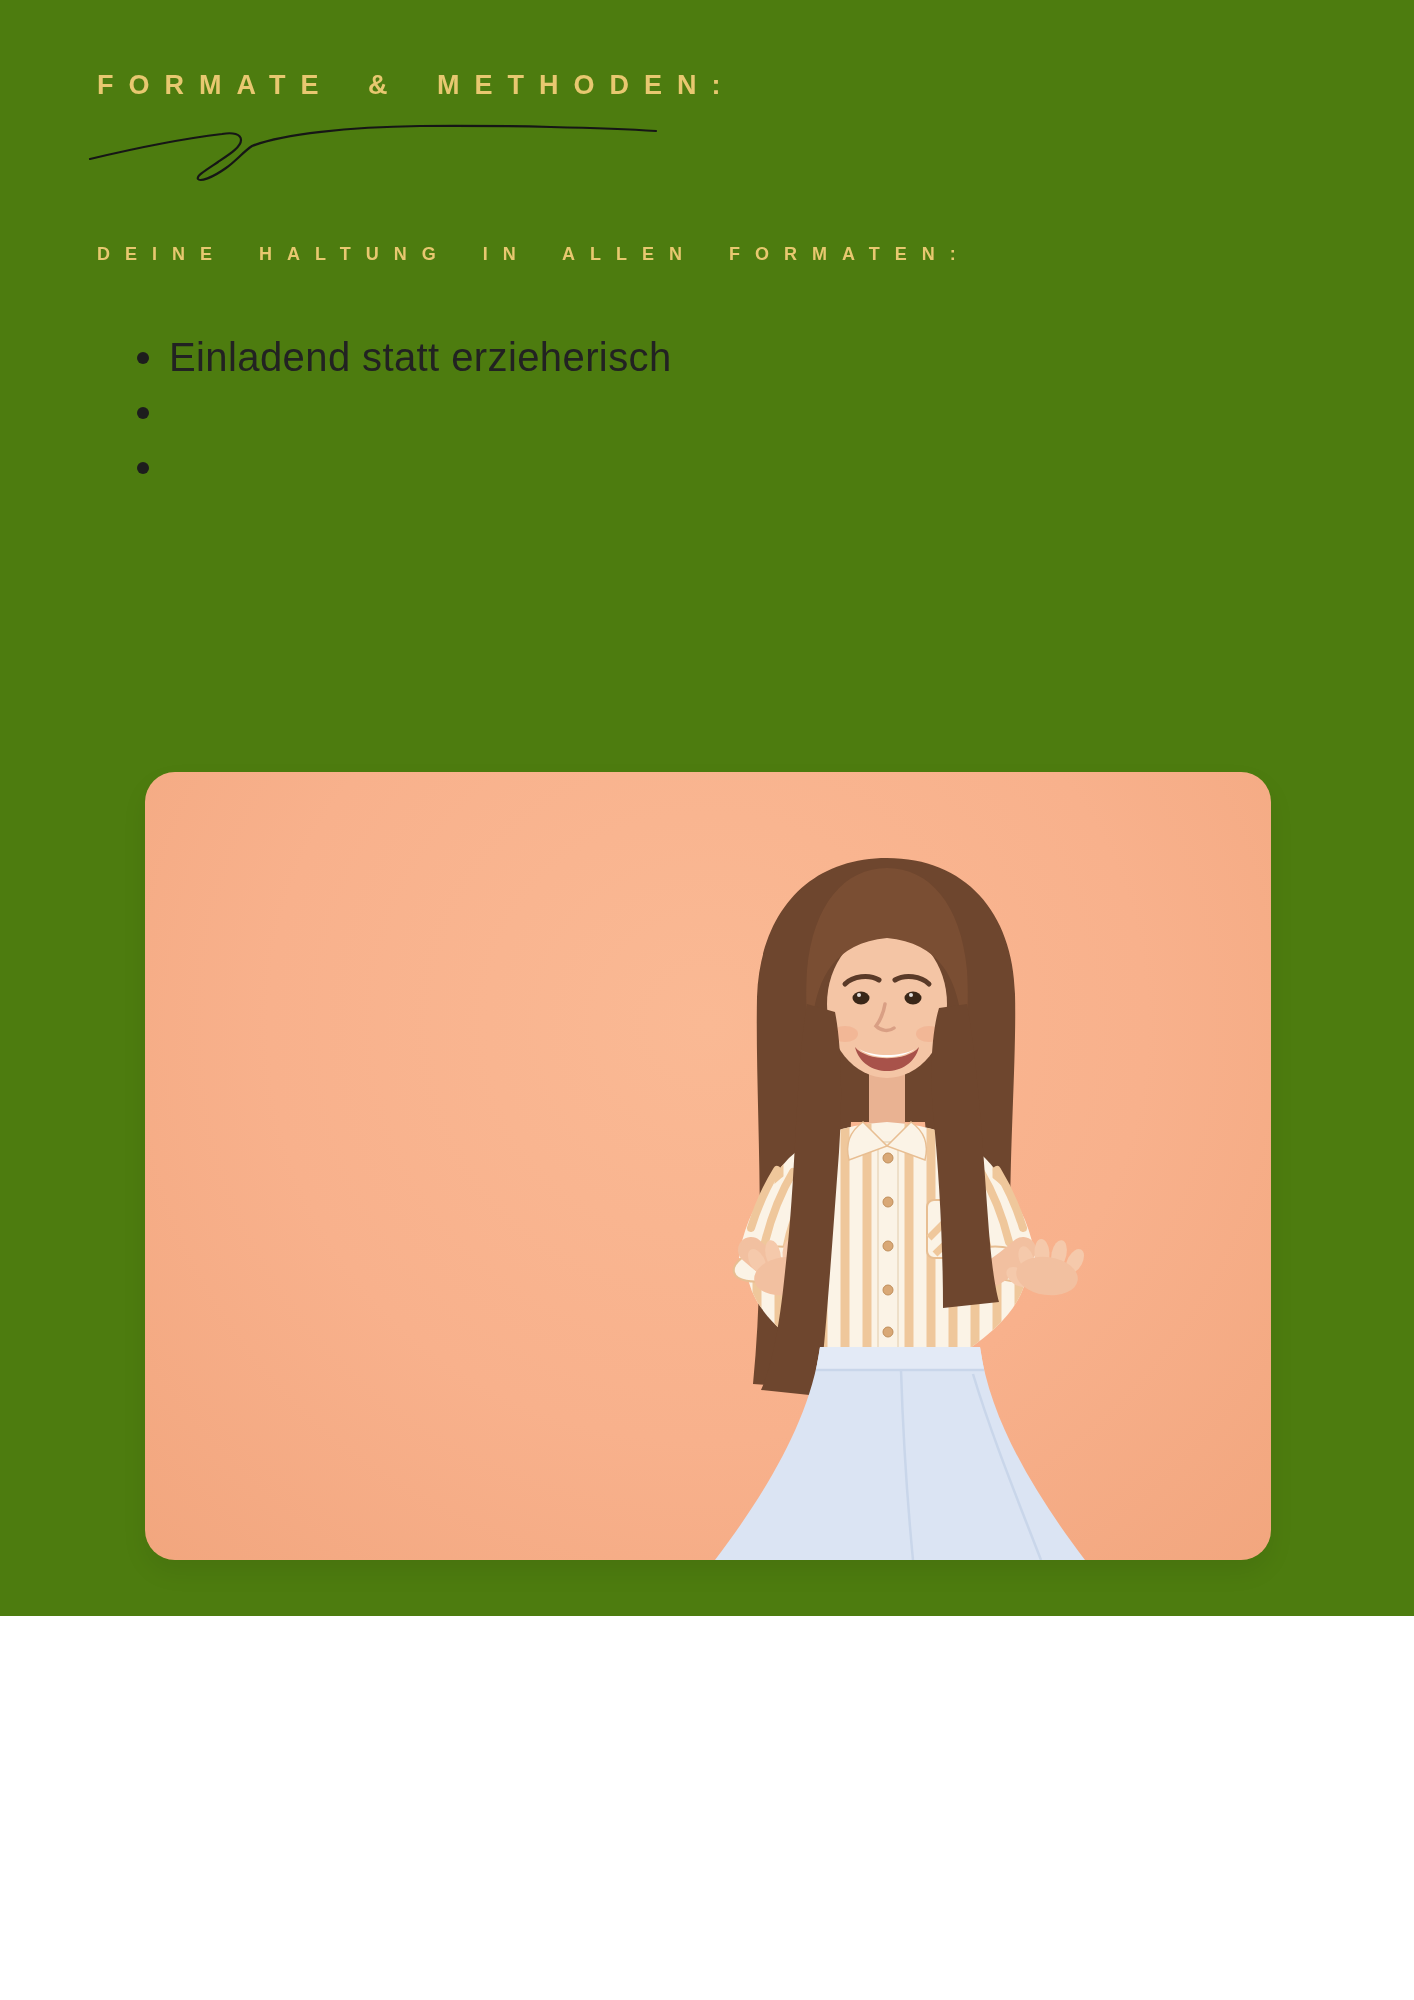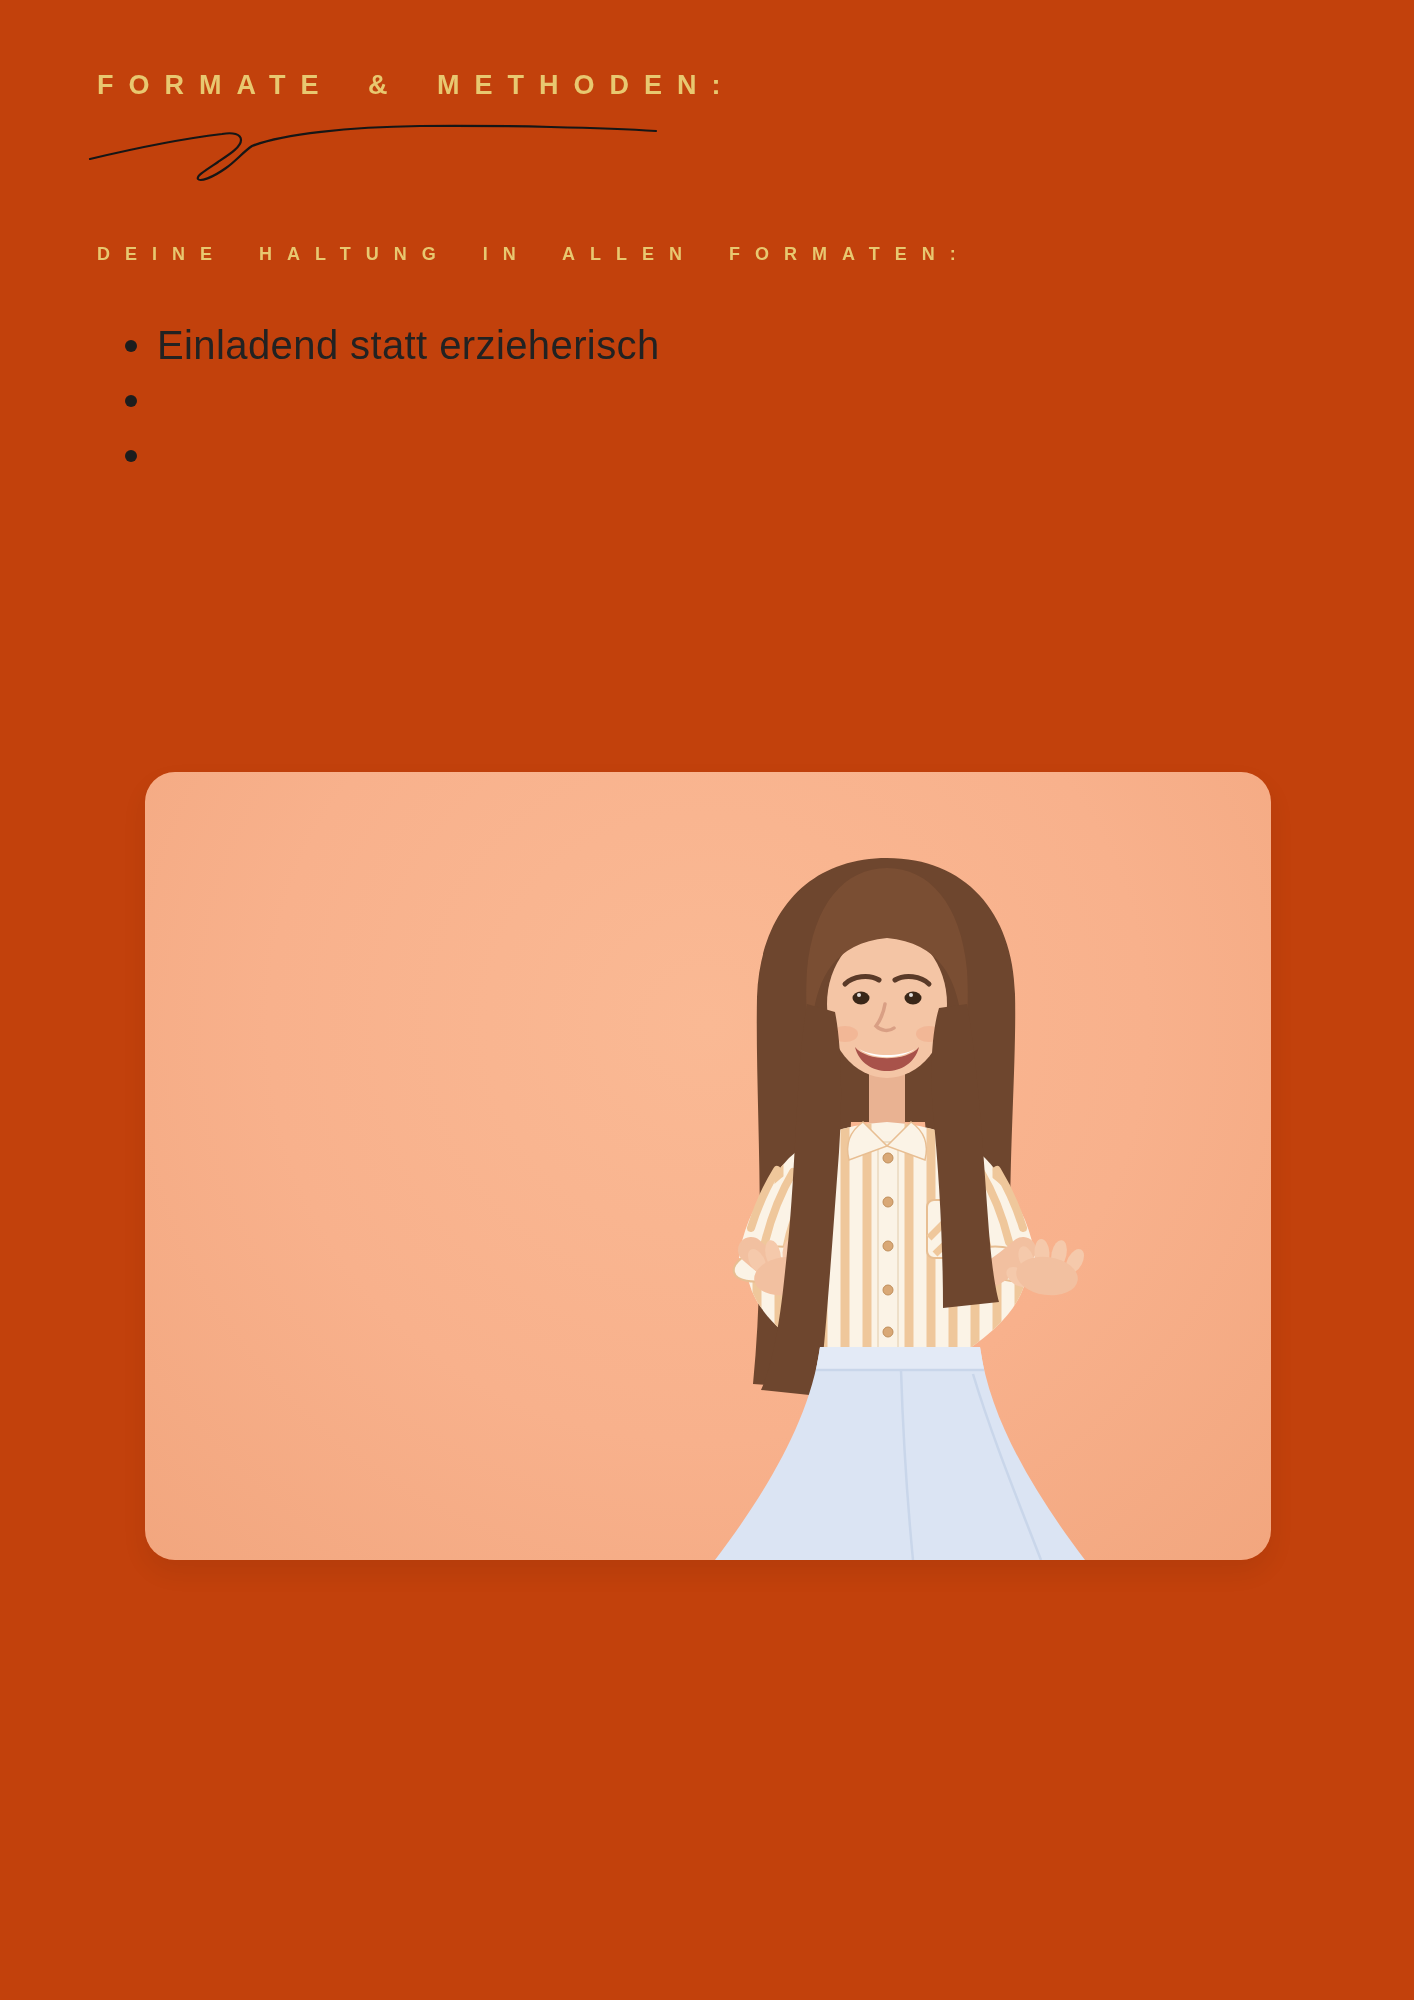--- a/index.html
+++ b/index.html
@@ -1,39 +1,39 @@
 <!DOCTYPE html>
 <html><head>
 <meta charset="utf-8">
 <style>
   html,body{margin:0;padding:0;background:#ffffff;}
   .page{
     position:relative;
-    width:1414px;height:2000px;
-    background:#c2410c;
+    width:1414px;height:1616px;
+    background:#4d7c0f;
     font-family:"Liberation Sans", sans-serif;
     overflow:hidden;
   }
   .kicker{
     position:absolute;left:97px;top:72px;
     font-size:27px;font-weight:700;line-height:27px;
     letter-spacing:15px;word-spacing:12px;
     color:#E8C870;white-space:nowrap;
   }
   .swoosh{
     position:absolute;left:80px;top:115px;width:590px;height:75px;
   }
   .section-heading{
     position:absolute;left:97px;top:241px;margin:0;
     font-size:18px;font-weight:700;line-height:27px;
     letter-spacing:15px;word-spacing:12px;
     color:#E8C870;white-space:nowrap;
   }
   .bullet-list{
-    position:absolute;left:95px;top:318px;margin:0;padding:0;
+    position:absolute;left:95px;top:318px;margin:12px;padding:0;
     list-style:none;
   }
   .bullet-item{
     position:relative;padding-left:62px;height:55px;line-height:55px;
     font-size:40px;font-weight:400;letter-spacing:0.4px;
     color:#222222;white-space:nowrap;
   }
   .bullet-dot{
     position:absolute;left:30px;top:22px;width:12px;height:12px;
     border-radius:50%;background:#1d1d1d;

